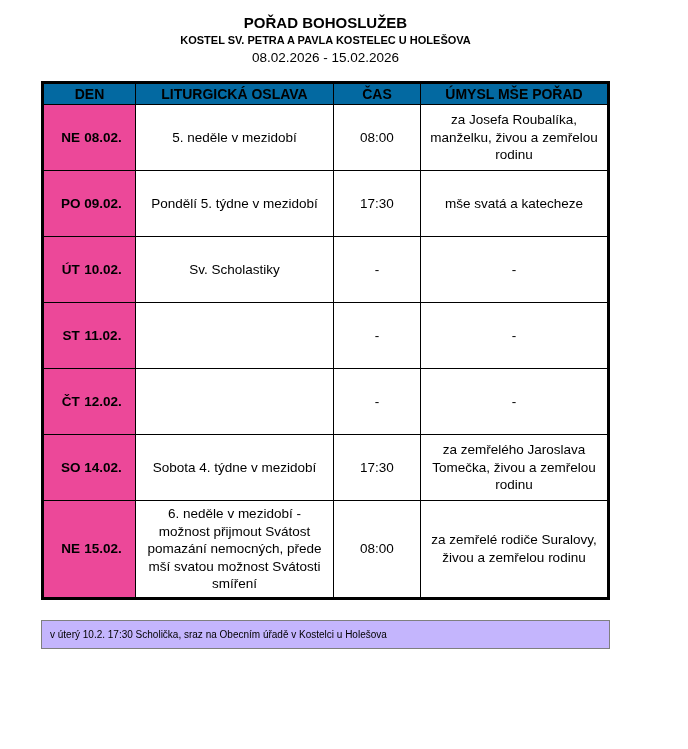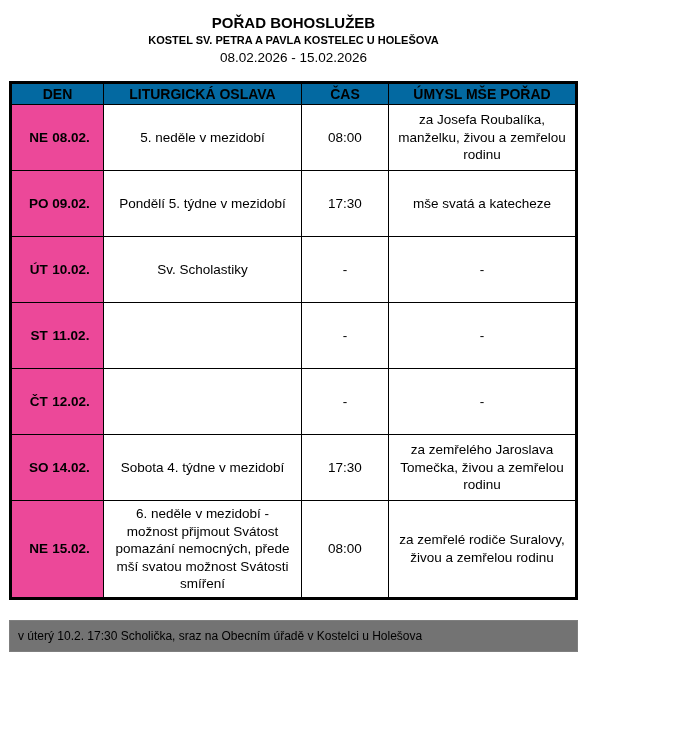--- a/index.html
+++ b/index.html
@@ -7,20 +7,21 @@
     margin: 0;
     padding: 0;
     background: #ffffff;
     font-family: "Liberation Sans", sans-serif;
     color: #000000;
   }
   .page {
     width: 600px;
     min-height: 749px;
     padding: 10px 22px 14px 9px;
+    margin-left: 32px;
   }
   .titles { text-align: center; }
   .title-main {
     font-size: 15px;
     font-weight: bold;
     padding-top: 4px;
   }
   .title-sub {
     font-size: 11px;
     font-weight: bold;
@@ -66,22 +67,22 @@
     display: inline-block;
     width: 27px;
   }
   .col-den   { width: 93px; }
   .col-lit   { width: 198px; }
   .col-cas   { width: 87px; }
   .col-umysl { width: auto; }
   .footer-note {
     margin-top: 20px;
     border: 1px solid #7f7f7f;
-    background: #737373;
-    font-size: 12px;
+    background: #c4b5fd;
+    font-size: 10px;
     padding: 8px 8px;
   }
 </style>
 </head>
 <body>
 
 <div class="page">
 
   <div class="titles">
     <div class="title-main">POŘAD BOHOSLUŽEB</div>

